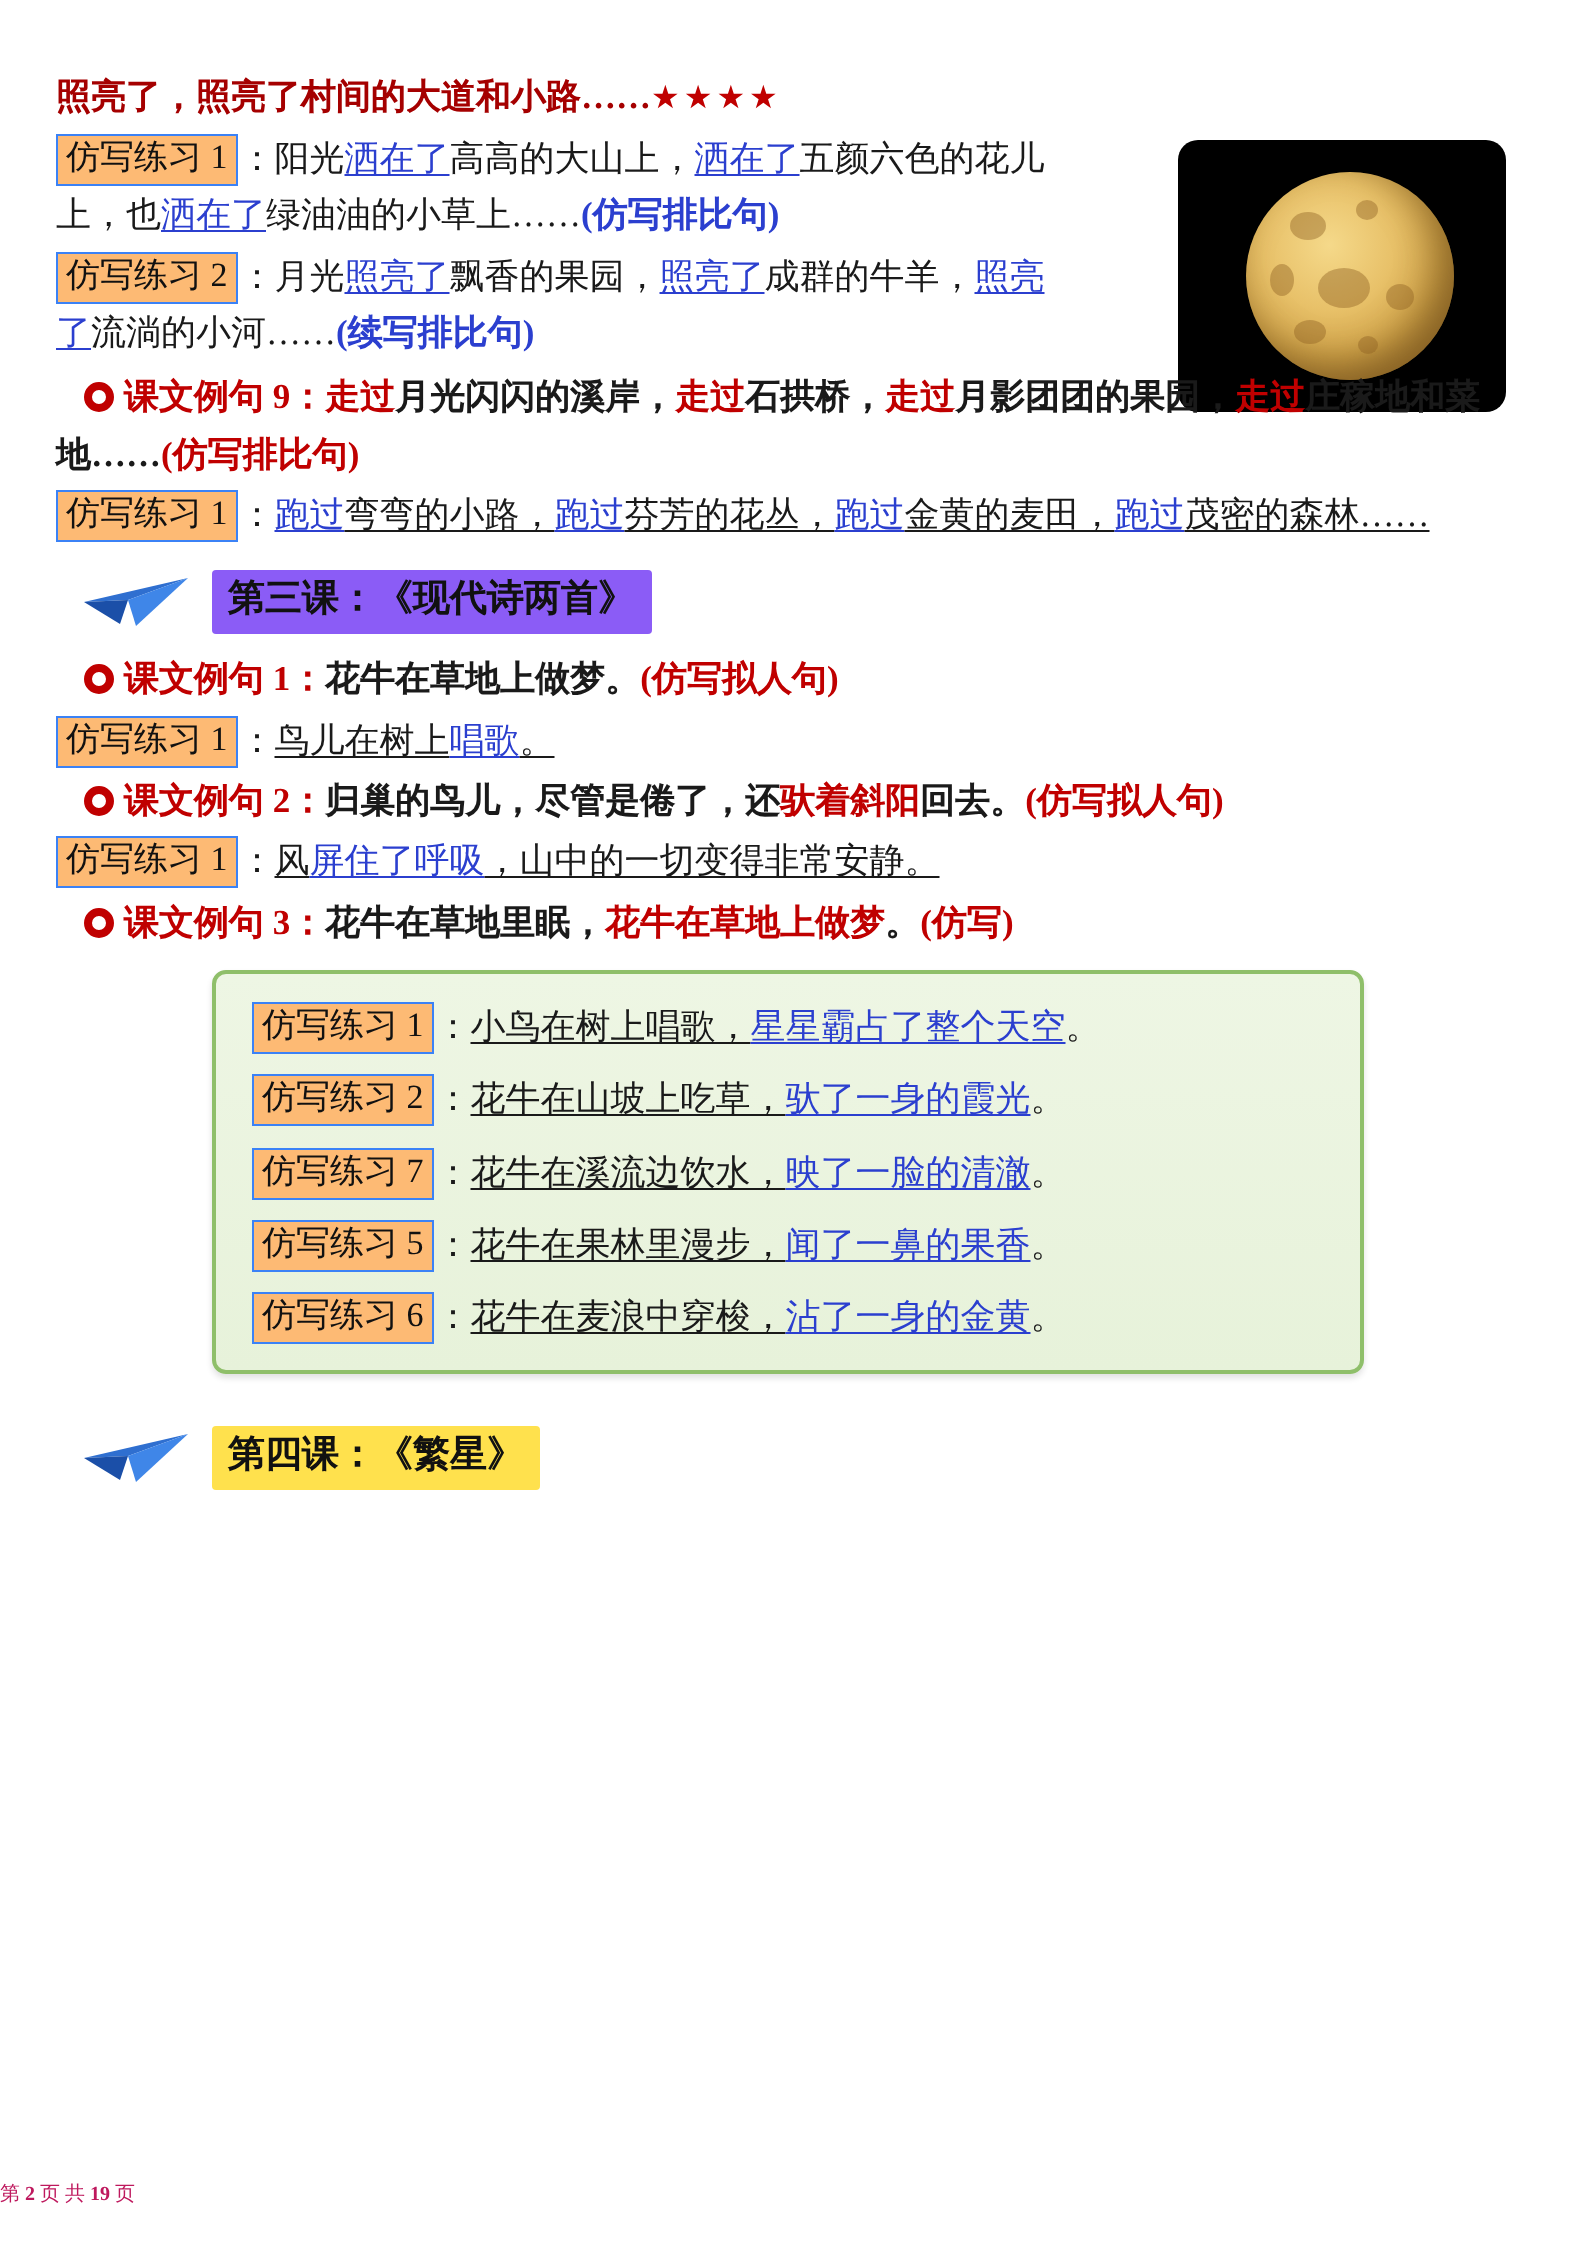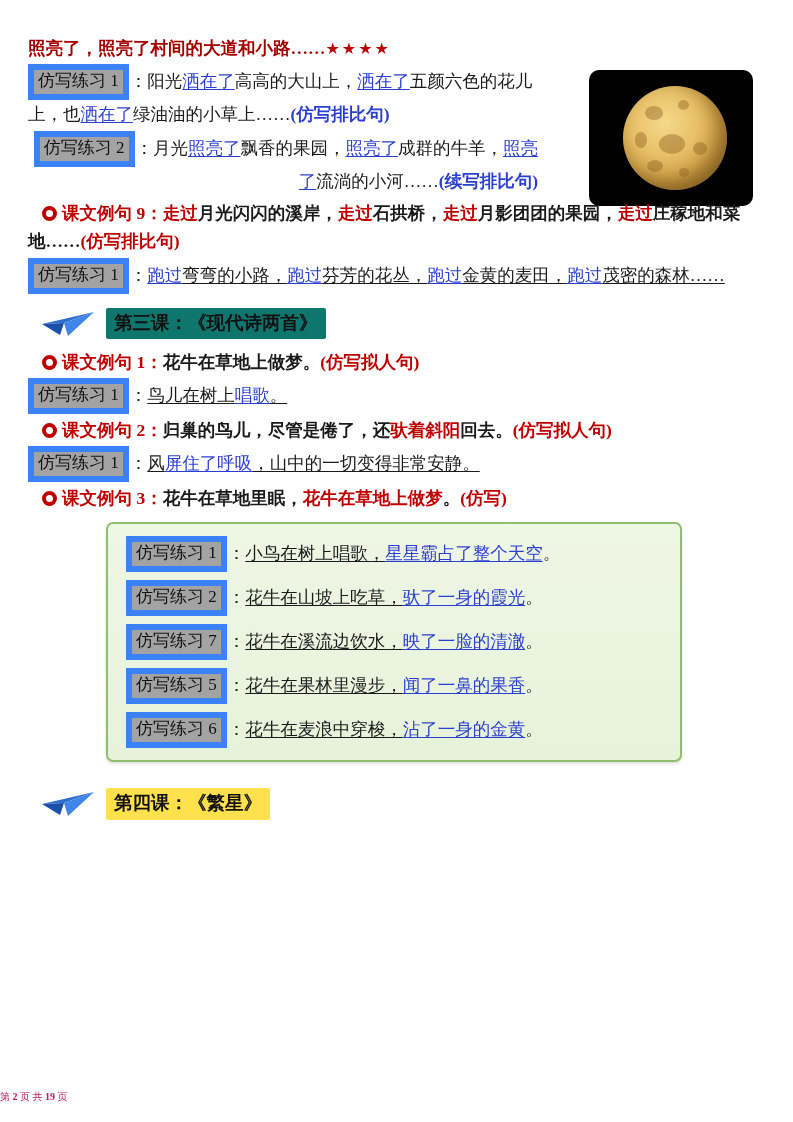--- a/index.html
+++ b/index.html
@@ -44,22 +44,22 @@
   .red { color: #c00000; }
   .darkred { color: #a50000; }
   .blue { color: #2b3fcf; }
   .blue-u { color: #2b3fcf; text-decoration: underline; text-underline-offset: 2px; }
   .black-u { text-decoration: underline; text-underline-offset: 2px; }
   .b { font-weight: bold; }
 
   
   .lbl {
     display: inline-block;
-    border: 6px solid #3b82f6;
-    background: #a3a3a3;
+    border: 1px solid #3b82f6;
+    background: #fdba74;
     padding: 0px 4px 1px 4px;
     font-size: 17px;
     line-height: 1.35;
     color: #111;
     vertical-align: 1px;
     margin-right: 1px;
   }
 
   
   .donut {
@@ -89,21 +89,21 @@
     height: 26px;
   }
   .sec-title {
     position: absolute;
     left: 78px;
     top: 0px;
     font-size: 18.5px;
     font-weight: bold;
     color: #111;
     padding: 2px 8px 3px 8px;
-    background: #0f766e;
+    background: #8b5cf6;
     border-radius: 2px;
     line-height: 1.45;
   }
   .sec2 .sec-title { background: #ffe14d; }
 
   
   .moon-wrap {
     position: absolute;
     right: 40px;
     top: 70px;
@@ -177,21 +177,21 @@
   <div class="content">
 
     <p class="line blk">
       <span class="darkred b">照亮了，照亮了村间的大道和小路……</span><span class="stars">★★★★</span>
     </p>
 
     <p class="line blk" style="width:510px;">
       <span class="lbl">仿写练习 1</span><span>：</span><span>阳光</span><span class="blue-u">洒在了</span><span>高高的大山上，</span><span class="blue-u">洒在了</span><span>五颜六色的花儿上，也</span><span class="blue-u">洒在了</span><span>绿油油的小草上……</span><span class="blue b">(仿写排比句)</span>
     </p>
 
-    <p class="line blk" style="width:510px;text-align:right;">
+    <p class="line blk" style="width:510px;">
       <span class="lbl">仿写练习 2</span><span>：</span><span>月光</span><span class="blue-u">照亮了</span><span>飘香的果园，</span><span class="blue-u">照亮了</span><span>成群的牛羊，</span><span class="blue-u">照亮了</span><span>流淌的小河……</span><span class="blue b">(续写排比句)</span>
     </p>
 
     <p class="line blk" style="margin-top:4px;">
       <span class="donut"></span><span class="red b">课文例句 9：</span><span class="red b">走过</span><span class="b">月光闪闪的溪岸，</span><span class="red b">走过</span><span class="b">石拱桥，</span><span class="red b">走过</span><span class="b">月影团团的果园，</span><span class="red b">走过</span><span class="b">庄稼地和菜地……</span><span class="red b">(仿写排比句)</span>
     </p>
 
     <p class="line blk">
       <span class="lbl">仿写练习 1</span><span>：</span><span class="blue-u">跑过</span><span class="black-u">弯弯的小路，</span><span class="blue-u">跑过</span><span class="black-u">芬芳的花丛，</span><span class="blue-u">跑过</span><span class="black-u">金黄的麦田，</span><span class="blue-u">跑过</span><span class="black-u">茂密的森林……</span>
     </p>

